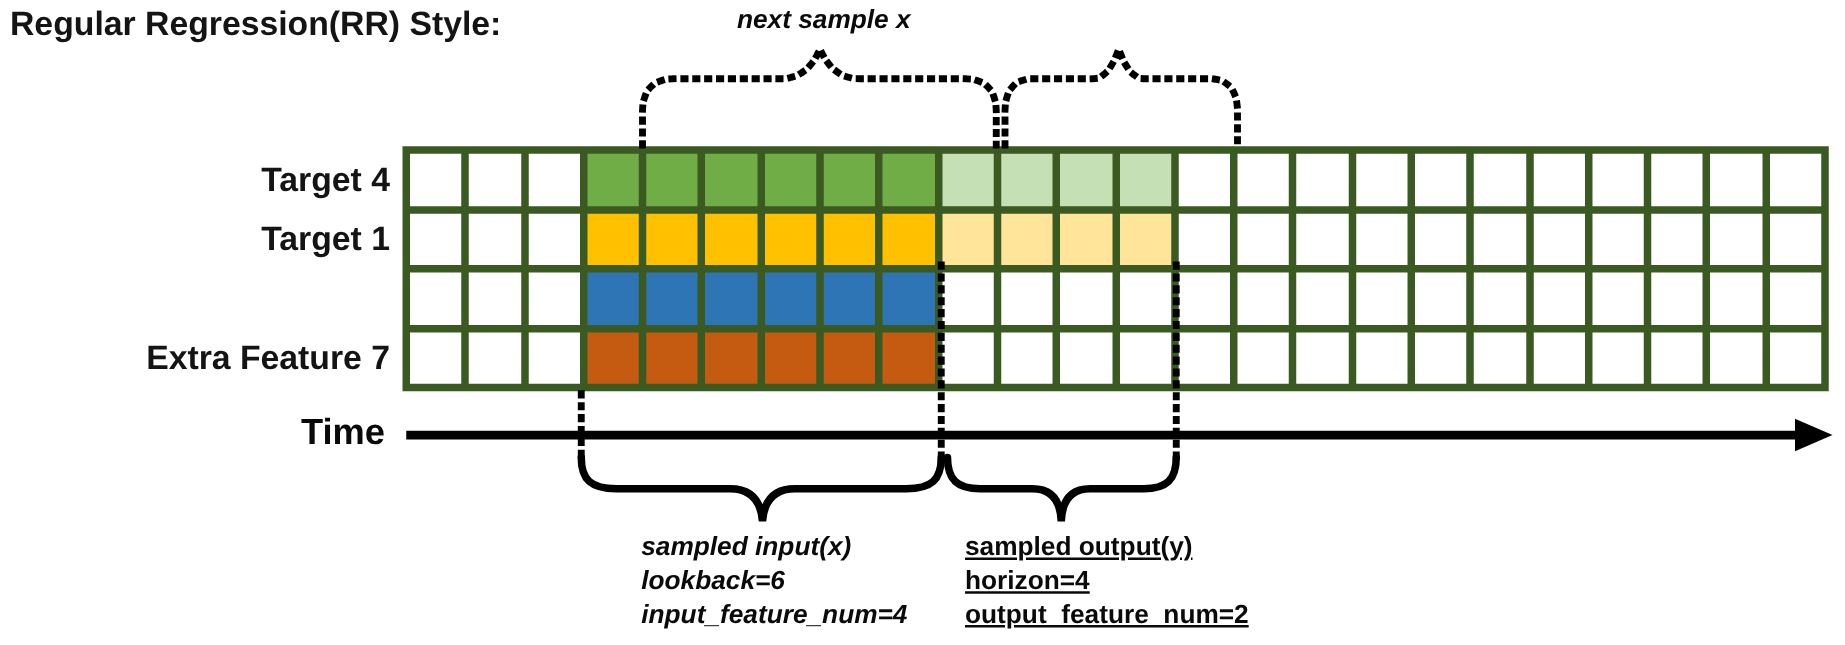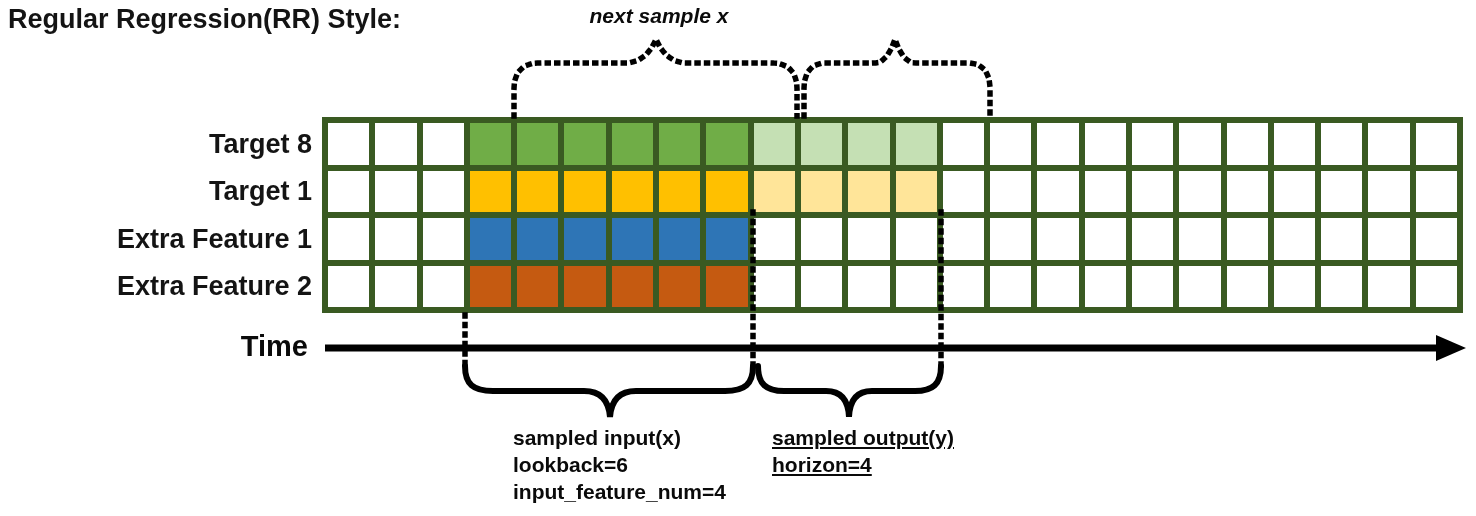--- a/index.html
+++ b/index.html
@@ -41,36 +41,35 @@
     position:absolute;top:330px;left:0;width:308px;
     text-align:right;
     font-size:29px;font-weight:700;color:#0a0a0a;
   }
   .deco{position:absolute;left:0;top:0;pointer-events:none;}
   .info-block{
     position:absolute;top:424px;
     font-size:21px;font-weight:600;line-height:27px;
     color:#0a0a0a;white-space:nowrap;
   }
-  .info-input{left:513px;}
+  .info-input{left:513px;font-style:italic;}
   .info-output{left:772px;text-decoration:underline;}
 </style>
 </head>
 <body>
 
 <div class="canvas">
 
   <div class="title">Regular Regression(RR) Style:</div>
 
   <div class="brace-label" style="left:659px;">next sample x</div>
 
-  <div class="row-label" style="top:129px;">Target 8</div>
+  <div class="row-label" style="top:129px;">Target 4</div>
   <div class="row-label" style="top:176px;">Target 1</div>
-  <div class="row-label" style="top:224px;">Extra Feature 1</div>
-  <div class="row-label" style="top:271px;">Extra Feature 2</div>
+  <div class="row-label" style="top:271px;">Extra Feature 7</div>
 
   <div class="sample-grid" style="background: rgb(58, 90, 34); grid-template-columns: repeat(24, 1fr); grid-template-rows: repeat(4, 1fr);">
       <div class="cell" style="background: rgb(255, 255, 255);"></div>
       <div class="cell" style="background: rgb(255, 255, 255);"></div>
       <div class="cell" style="background: rgb(255, 255, 255);"></div>
       <div class="cell" style="background: rgb(112, 173, 71);"></div>
       <div class="cell" style="background: rgb(112, 173, 71);"></div>
       <div class="cell" style="background: rgb(112, 173, 71);"></div>
       <div class="cell" style="background: rgb(112, 173, 71);"></div>
       <div class="cell" style="background: rgb(112, 173, 71);"></div>
@@ -186,15 +185,16 @@
 
   <div class="info-block info-input">
     <div>sampled input(x)</div>
     <div>lookback=6</div>
     <div>input_feature_num=4</div>
   </div>
 
   <div class="info-block info-output">
     <div>sampled output(y)</div>
     <div>horizon=4</div>
+    <div>output_feature_num=2</div>
   </div>
 
 </div>
 
 </body></html>

